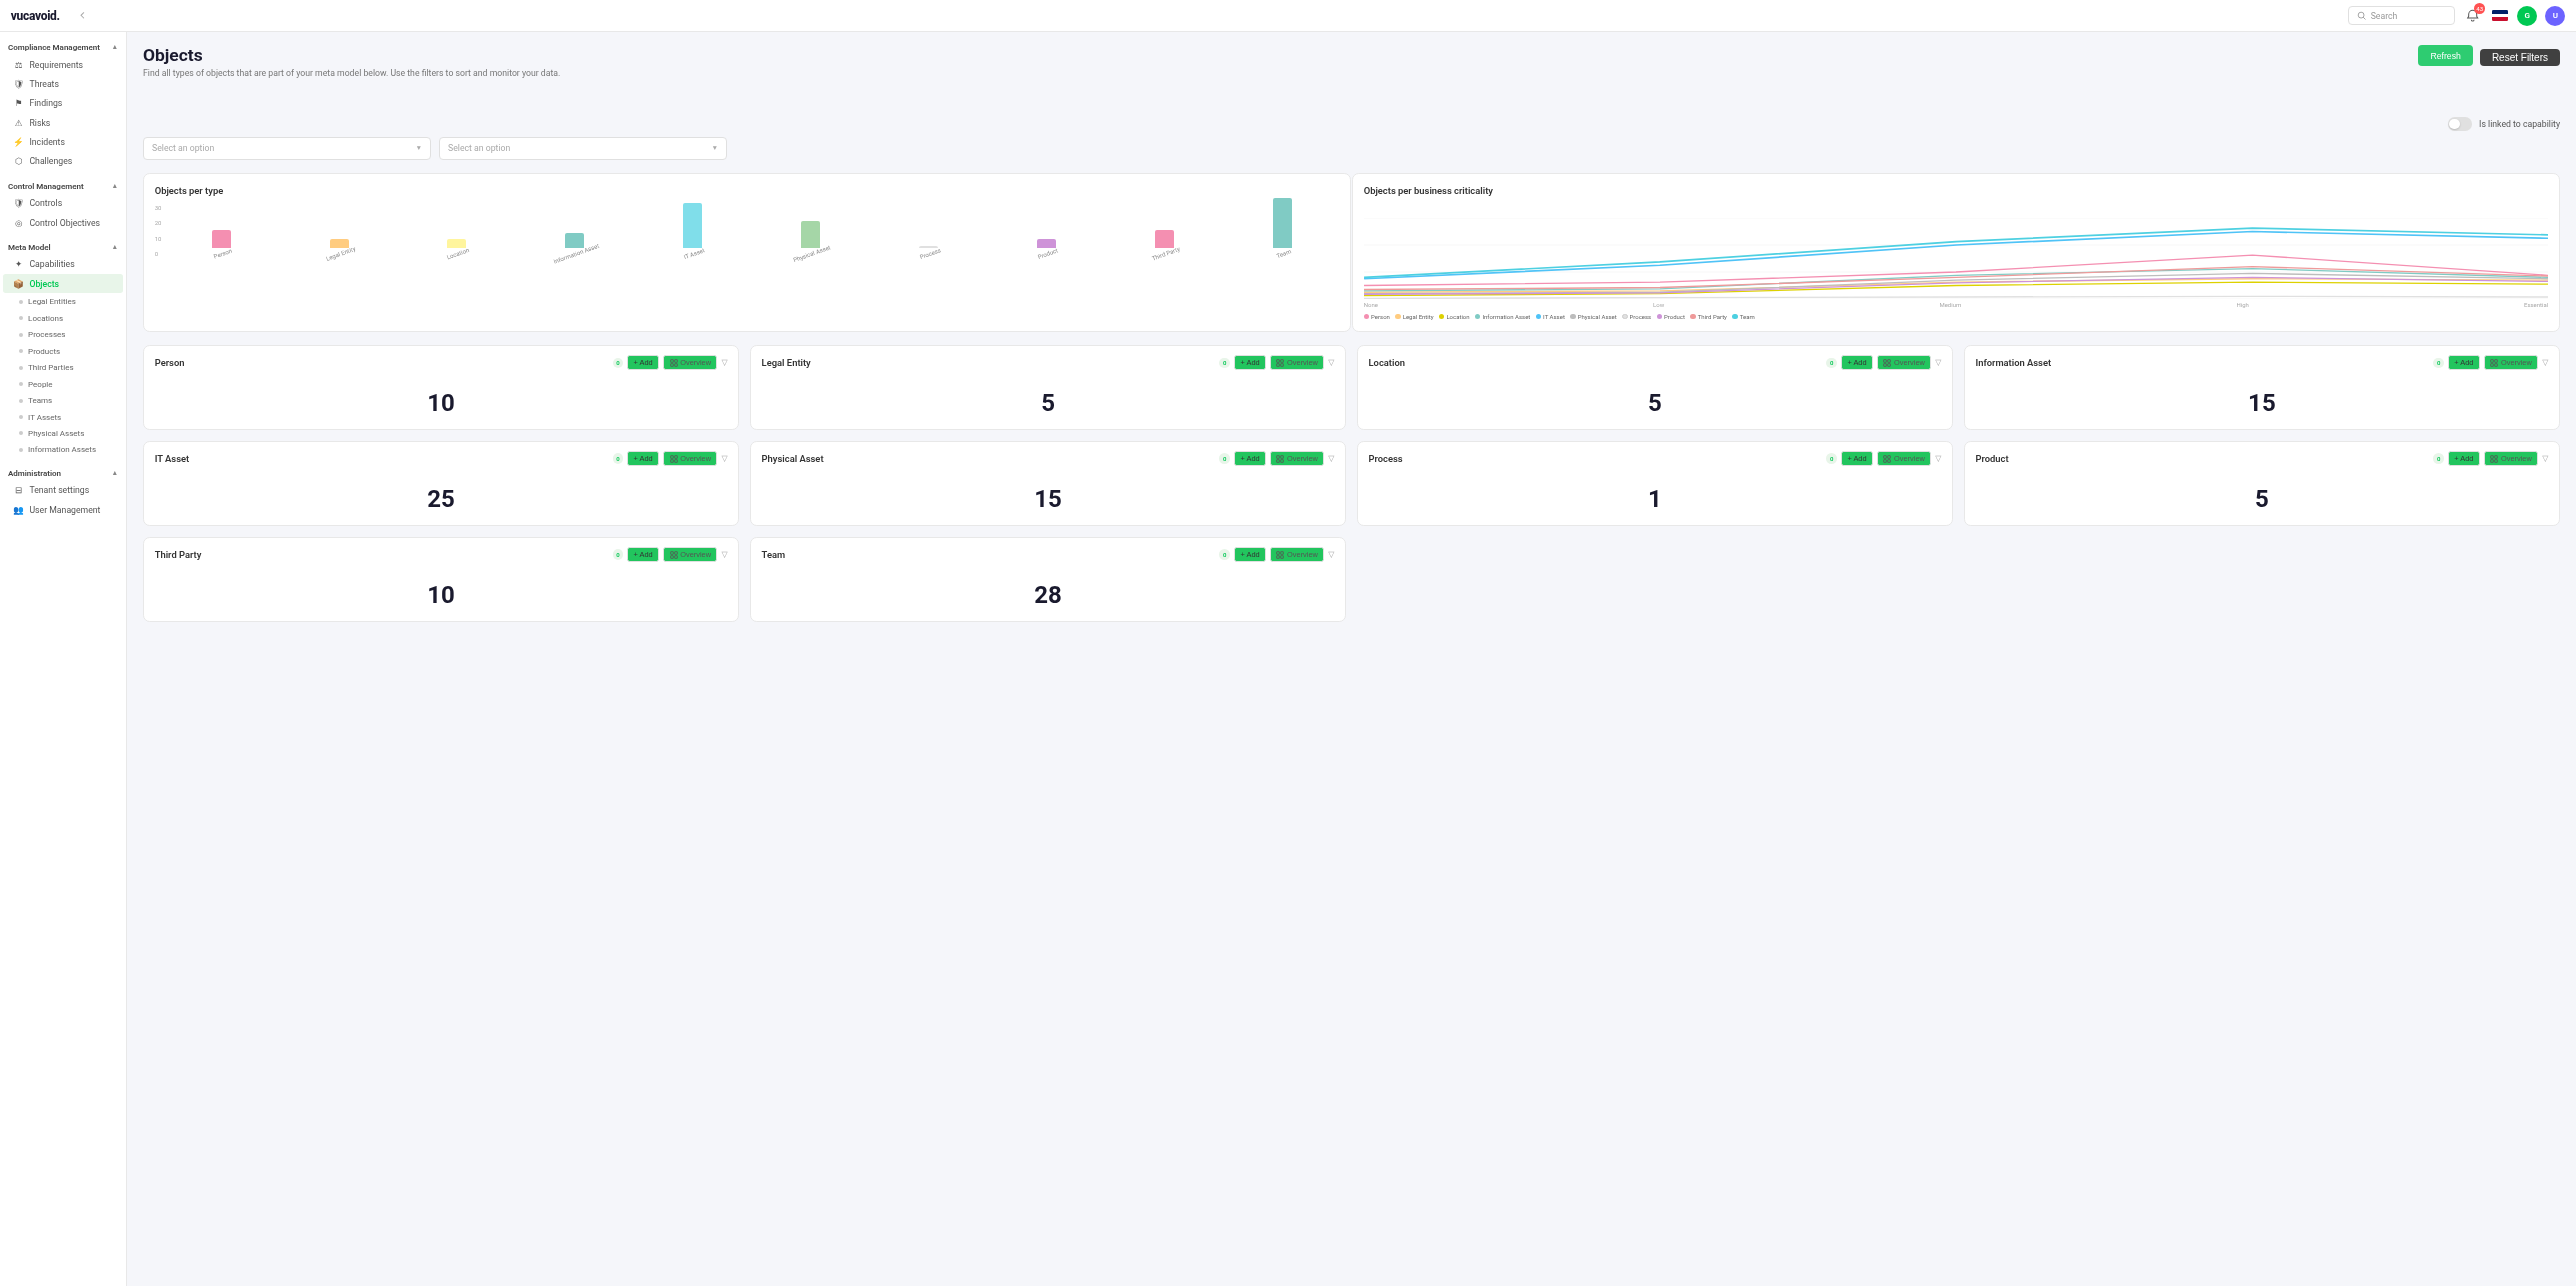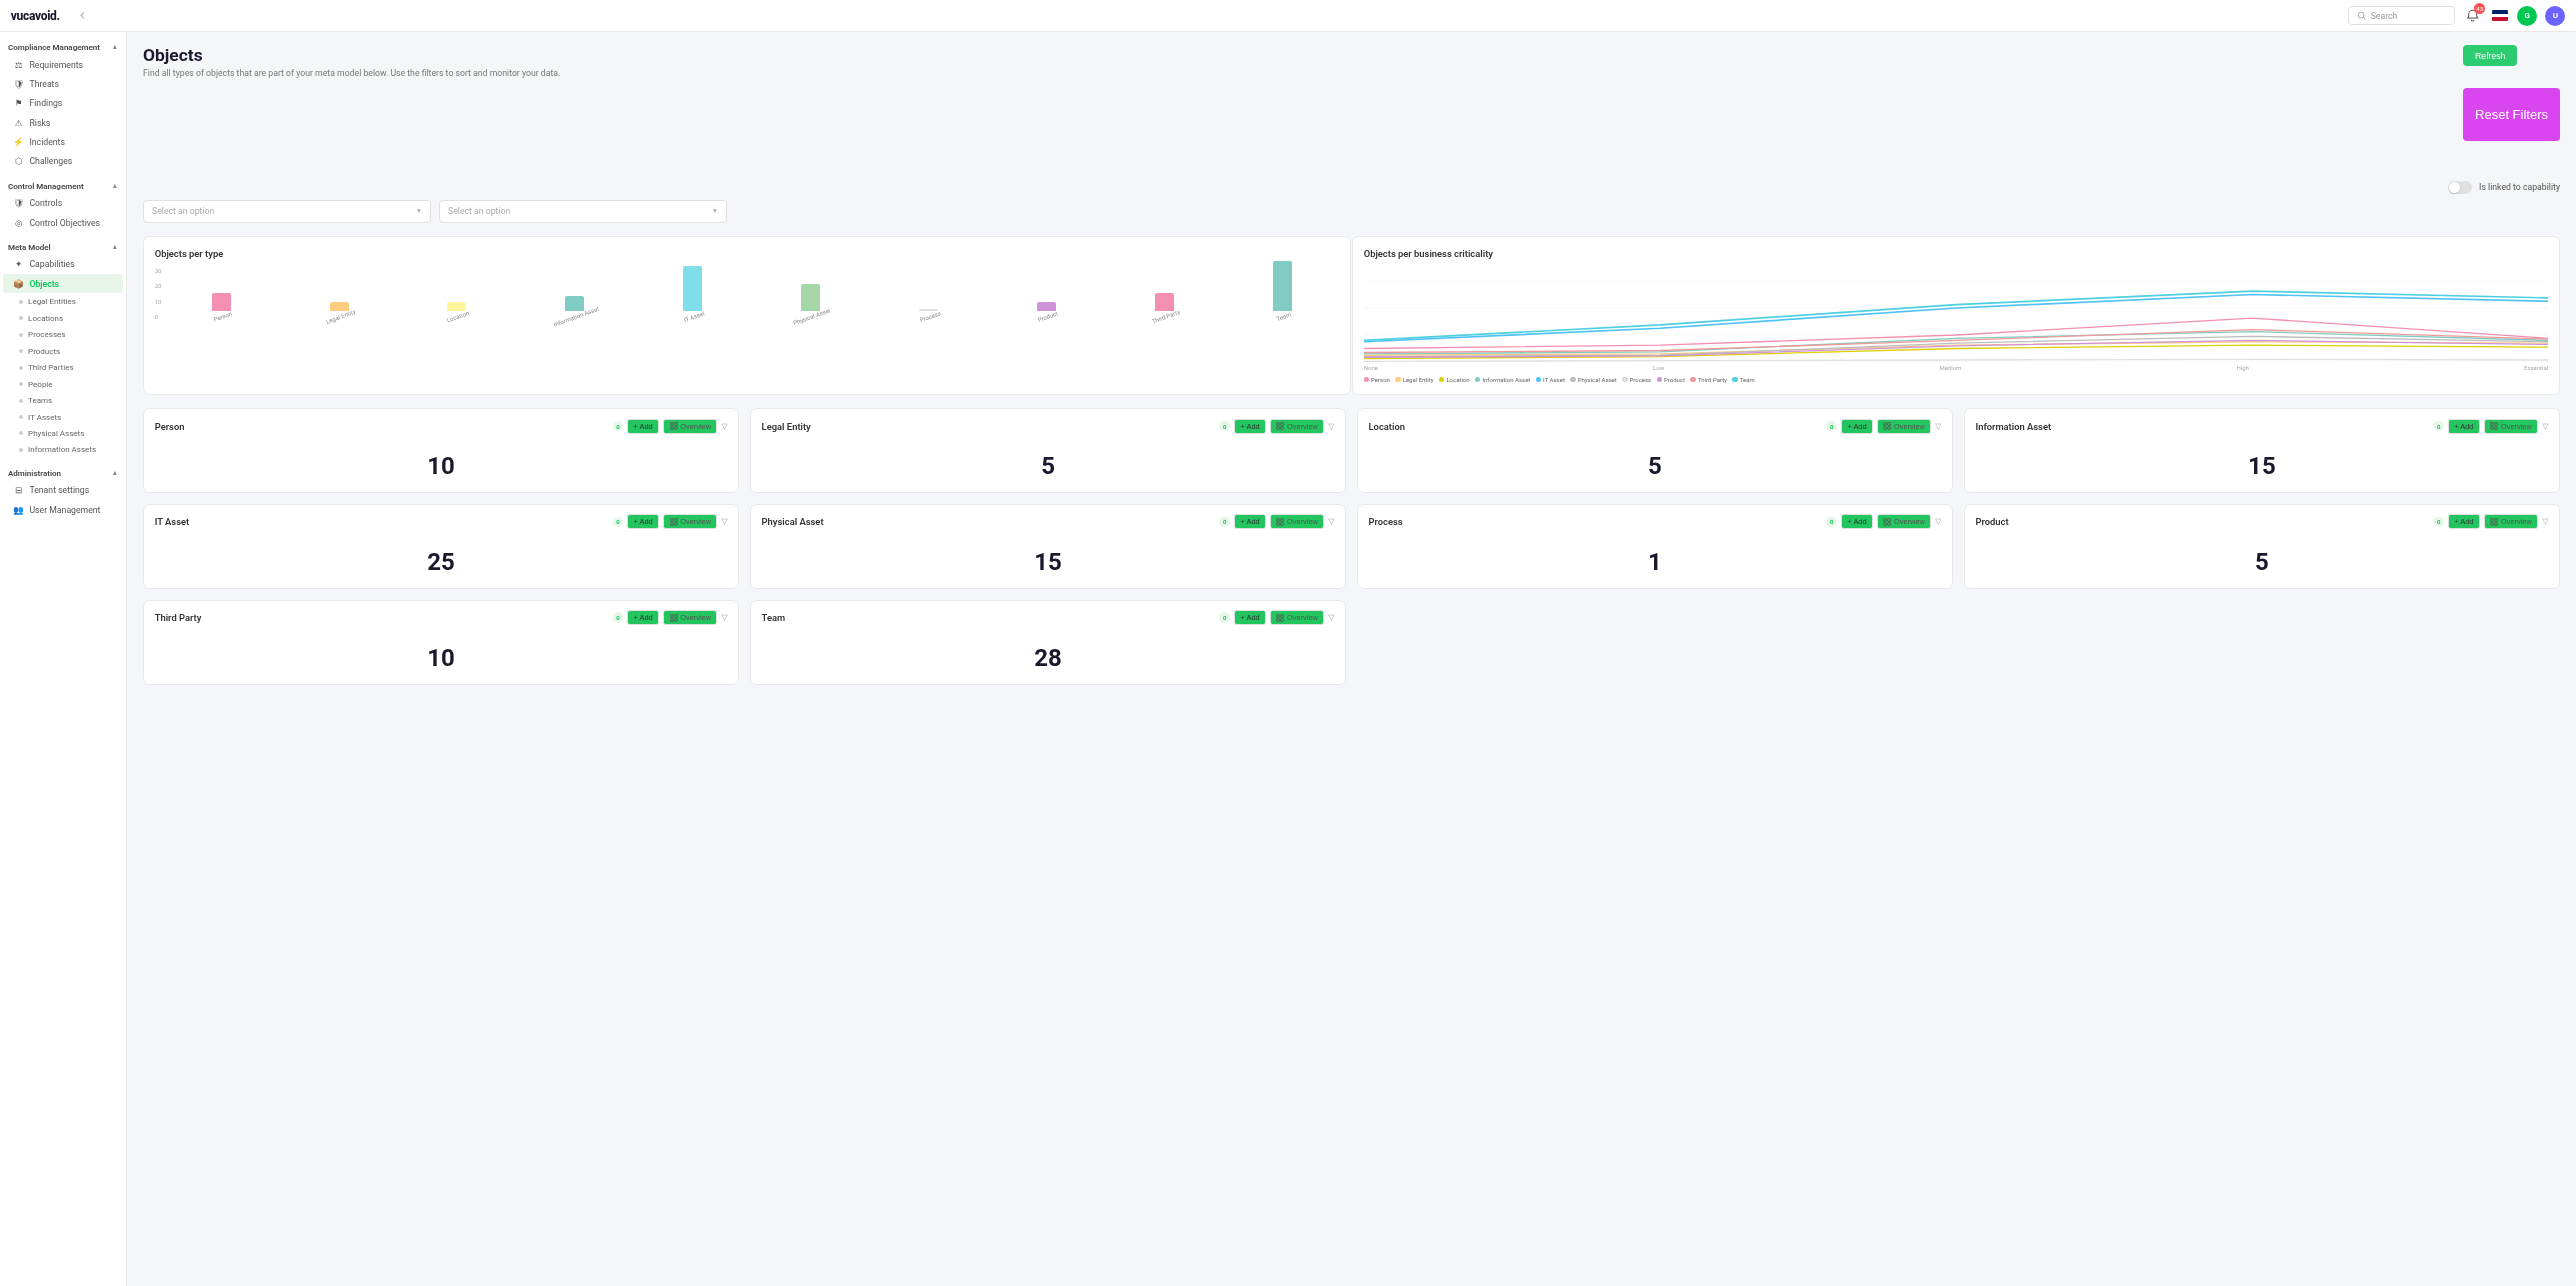--- a/index.html
+++ b/index.html
@@ -58,23 +58,23 @@
     }
     .sidebar-sub-dot { width: 4px; height: 4px; border-radius: 50%; background: #ccc; flex-shrink: 0; }
 
     
     .main-content { flex: 1; overflow-y: auto; padding: 13.4px 16px; }
 
     
     .page-header { display: flex; align-items: flex-start; justify-content: space-between; margin-bottom: 10.7px; }
     .page-title { font-size: 17.4px; font-weight: 700; color: #1a1a2e; }
     .page-subtitle { font-size: 8.7px; color: #777; margin-top: 2.7px; }
-    .header-actions { display: flex; gap: 22px; align-items: flex-start; flex-direction: column; }
+    .header-actions { display: flex; gap: 7px; align-items: flex-end; }
     .btn-refresh { background: #2ecc71; color: #fff; border: none; border-radius: 4px; padding: 5.4px 12px; font-size: 8.7px; font-weight: 500; cursor: pointer; }
-    .btn-reset { background: #d946ef; color: #fff; border: none; border-radius: 4px; padding: 19px 12px; font-size: 13px; font-weight: 500; cursor: pointer; }
+    .btn-reset { background: #404040; color: #fff; border: none; border-radius: 4px; padding: 3px 12px; font-size: 10px; font-weight: 500; cursor: pointer; }
 
     
     .filters-row { display: flex; align-items: center; gap: 8px; margin-bottom: 13.4px; }
     .filter-select {
       flex: 1; border: 0.7px solid #e0e0e0; border-radius: 4px;
       padding: 5.4px 8px; font-size: 8.7px; color: #aaa; background: #fff;
       display: flex; align-items: center; justify-content: space-between; cursor: pointer;
       max-width: 288px;
       margin-top: 48px;
     }

